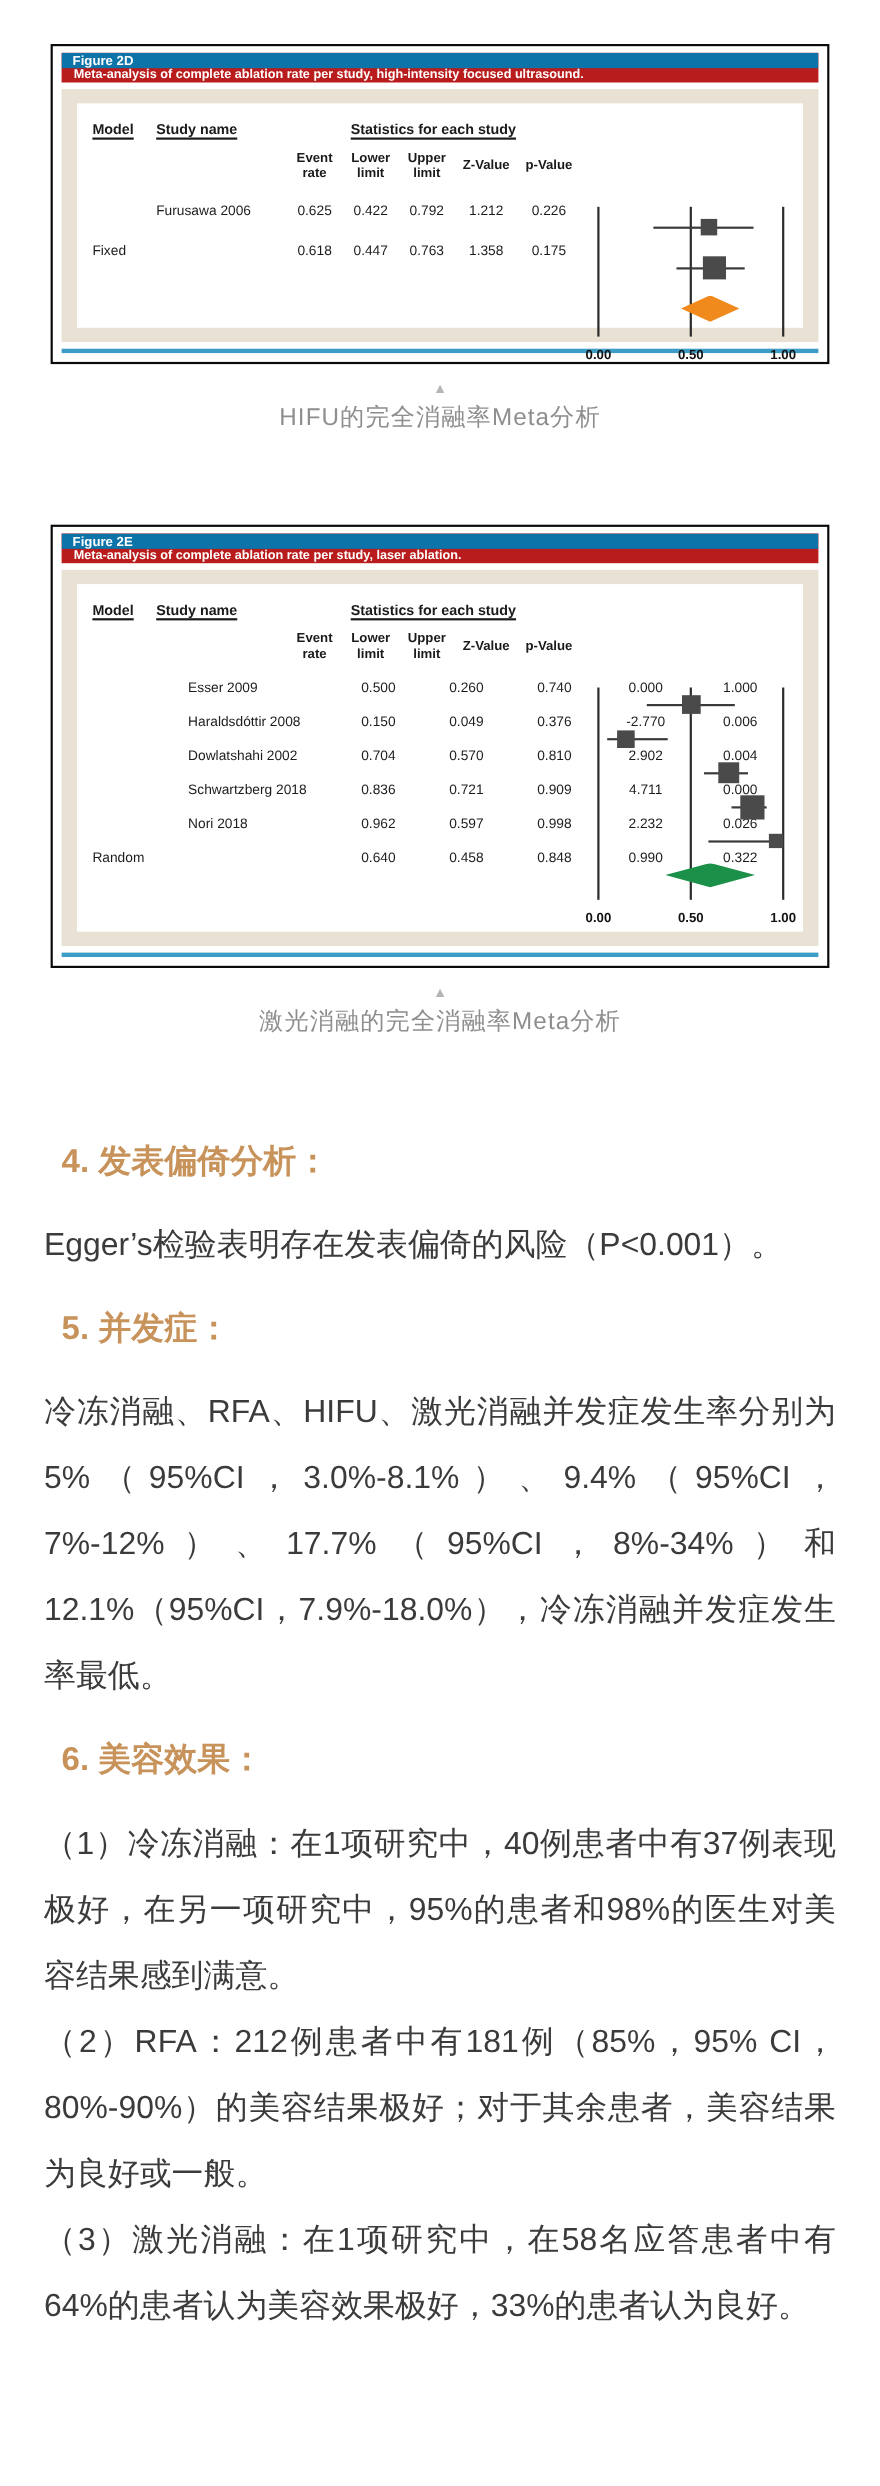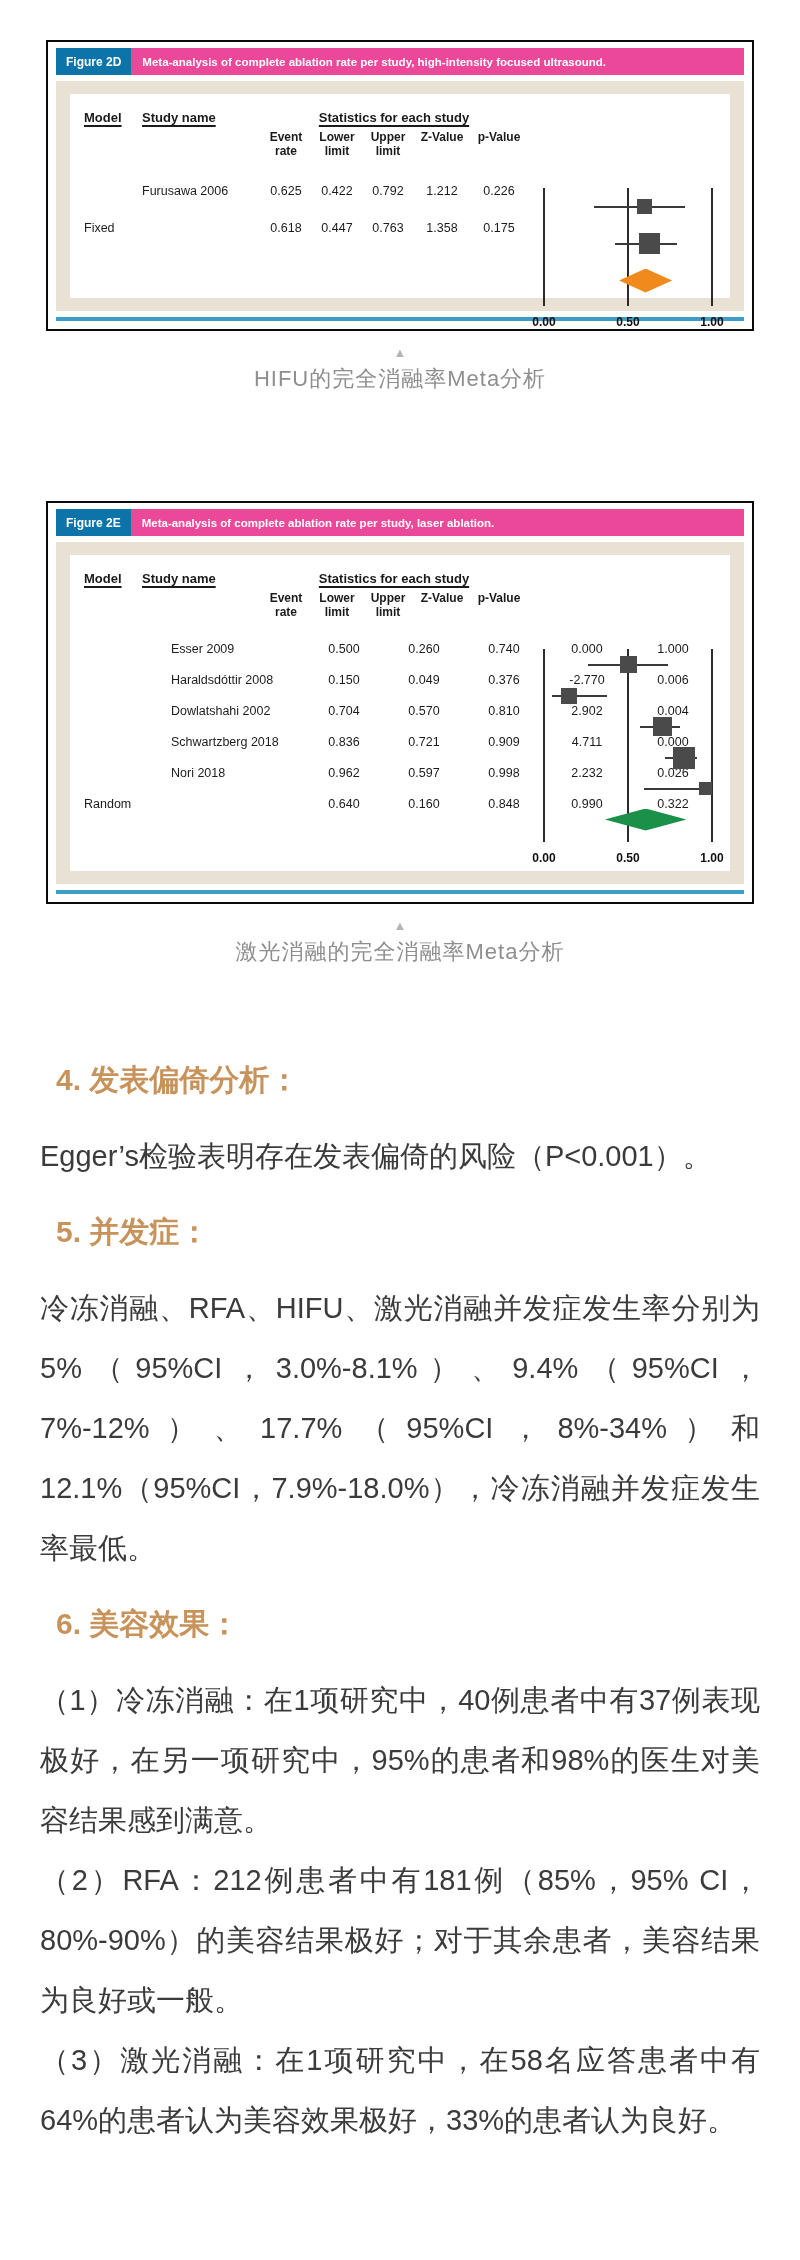--- a/index.html
+++ b/index.html
@@ -1,31 +1,31 @@
 <!DOCTYPE html>
 <html><head>
 <meta charset="utf-8">
 <style>
   html,body{margin:0;padding:0;background:#fff;}
   body{width:800px;font-family:"Liberation Sans","DejaVu Sans",sans-serif;}
 
   
   .figure{margin:40px 46px 0;border:2px solid #0a0a0a;background:#fff;padding:6px 8px 8px;}
-  .figure.second{margin-top:104px;}
-  .fig-header{height:27px;background:#ec4899;display:flex;align-items:stretch;color:#fff;overflow:hidden;}
+  .figure.second{margin-top:80px;}
+  .fig-header{height:27px;background:#b91c1c;display:flex;align-items:stretch;color:#fff;overflow:hidden;flex-direction:column;}
   .fig-tag{background:#0d74a9;display:flex;align-items:center;padding:0 10px;font-weight:bold;font-size:12px;white-space:nowrap;}
   .fig-title{display:flex;align-items:center;padding-left:11px;font-weight:bold;font-size:11.5px;}
   .fig-beige{background:#e9e2d4;margin-top:6px;padding:13px 14px;}
   .fig-panel{background:#fff;position:relative;padding:10px 0 6px 14px;}
   .fig-bluestripe{height:4px;background:#3e9dc7;margin-top:6px;}
 
   .hrow{display:flex;}
   .h1{height:26px;align-items:center;font-size:13px;font-weight:bold;color:#1a1a1a;}
   .h1 u{text-decoration-thickness:2px;text-underline-offset:3px;}
-  .h2{height:42px;align-items:flex-start;font-weight:bold;font-size:12px;color:#1a1a1a;}
+  .h2{height:42px;align-items:center;font-weight:bold;font-size:12px;color:#1a1a1a;}
   .c{display:block;}
   .c0{width:58px;}
   .c1{width:118px;}
   .c2{width:52px;text-align:center;}
   .c3{width:50px;text-align:center;}
   .c4{width:52px;text-align:center;}
   .c5{width:56px;text-align:center;}
   .c6{width:58px;text-align:center;}
   .cstats{width:268px;text-align:center;}
   .sub{white-space:pre-line;line-height:14px;padding-bottom:3px;}
@@ -191,21 +191,21 @@
             <span class="c c2">0.962</span>
             <span class="c c3">0.597</span>
             <span class="c c4">0.998</span>
             <span class="c c5">2.232</span>
             <span class="c c6">0.026</span>
           </div>
           <div class="drow">
             <span class="c c0">Random</span>
             <span class="c c1"></span>
             <span class="c c2">0.640</span>
-            <span class="c c3">0.160</span>
+            <span class="c c3">0.458</span>
             <span class="c c4">0.848</span>
             <span class="c c5">0.990</span>
             <span class="c c6">0.322</span>
           </div>
         </div>
       <div class="tick-spacer"></div>
       <div class="plot-overlay" style="height: 230px;">
           <div class="axis-line" style="left: 7px; height: 193px;"></div>
           <div class="axis-line" style="left: 91px; height: 193px;"></div>
           <div class="axis-line" style="left: 175px; height: 193px;"></div>

